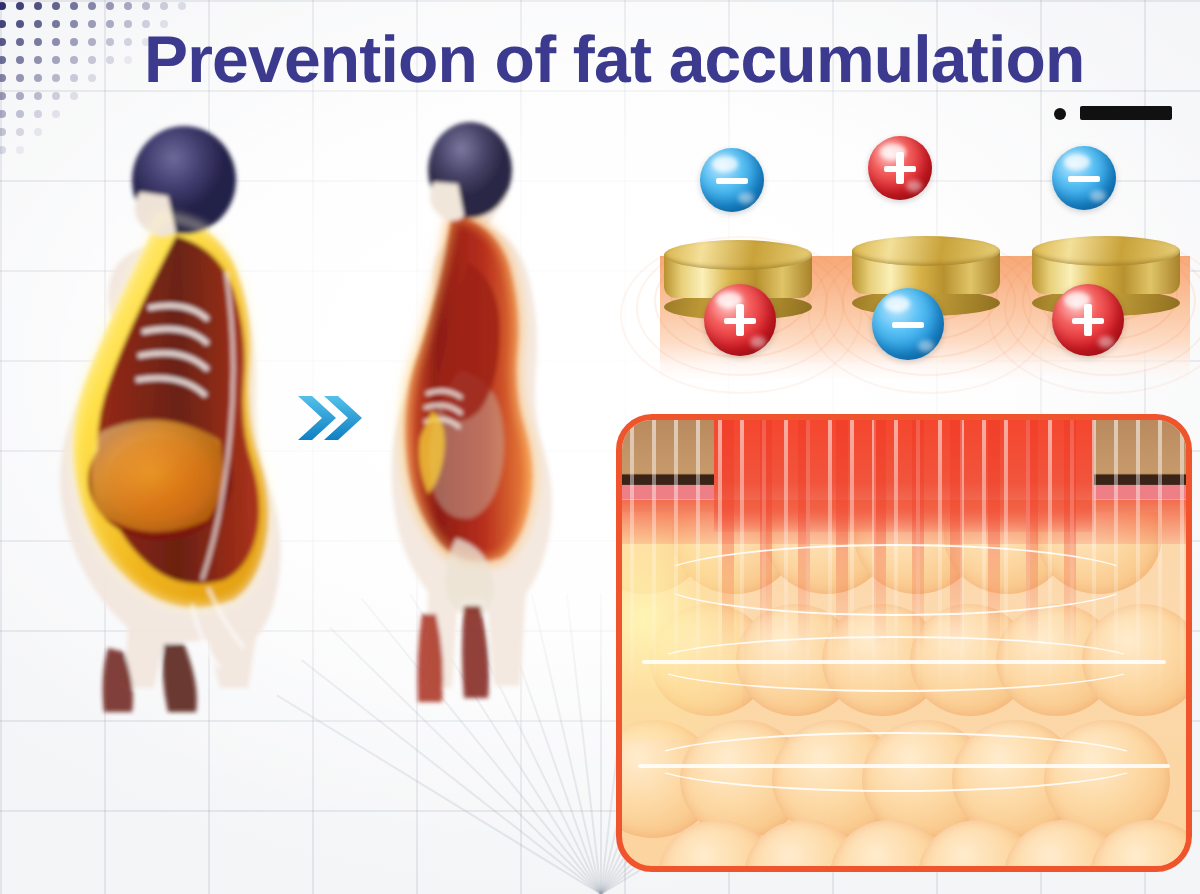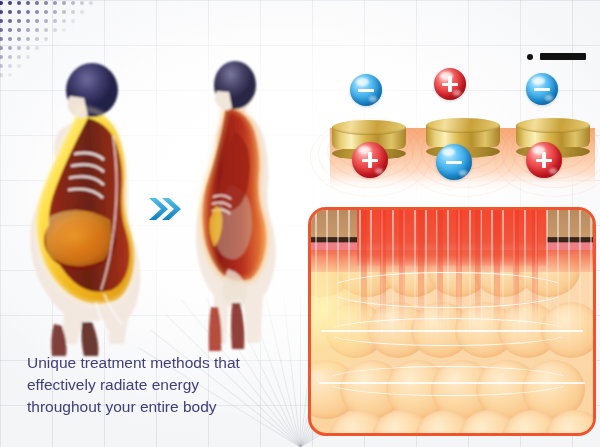--- a/index.html
+++ b/index.html
@@ -239,20 +239,21 @@
       <b style="left:12px;top:57px;opacity:0.28"></b>
       <b style="left:21px;top:57px;opacity:0.19"></b>
       <b style="left:30px;top:57px;opacity:0.11"></b>
       <b style="left:3px;top:66px;opacity:0.26"></b>
       <b style="left:12px;top:66px;opacity:0.17"></b>
       <b style="left:21px;top:66px;opacity:0.09"></b>
       <b style="left:3px;top:75px;opacity:0.16"></b>
       <b style="left:12px;top:75px;opacity:0.07"></b>
     </div>
 
+  <div class="title">Prevention of fat accumulation</div>
 
   <div class="dotdash">
     <span class="d"></span>
     <span class="b"></span>
   </div>
 
   <div class="figure fig-before">
     <svg width="150" height="300" viewBox="0 0 150 300">
       <defs>
         <radialGradient id="headG" cx="40%" cy="30%">
@@ -553,19 +554,14 @@
         <div class="rayred" style="left:221px"></div>
       </div>
 
     <div class="ringline" style="left:16px;top:62px;width:240px;height:34px;"></div>
     <div class="ringflat" style="left:10px;top:120px;width:262px;"></div>
     <div class="ringline" style="left:14px;top:108px;width:244px;height:26px;"></div>
     <div class="ringflat" style="left:8px;top:172px;width:266px;"></div>
     <div class="ringline" style="left:12px;top:156px;width:248px;height:28px;"></div>
   </div>
 
-  <div class="caption">
-    <div>Unique treatment methods that</div>
-    <div>effectively radiate energy</div>
-    <div>throughout your entire body</div>
-  </div>
 
 </div>
 
 </body></html>

